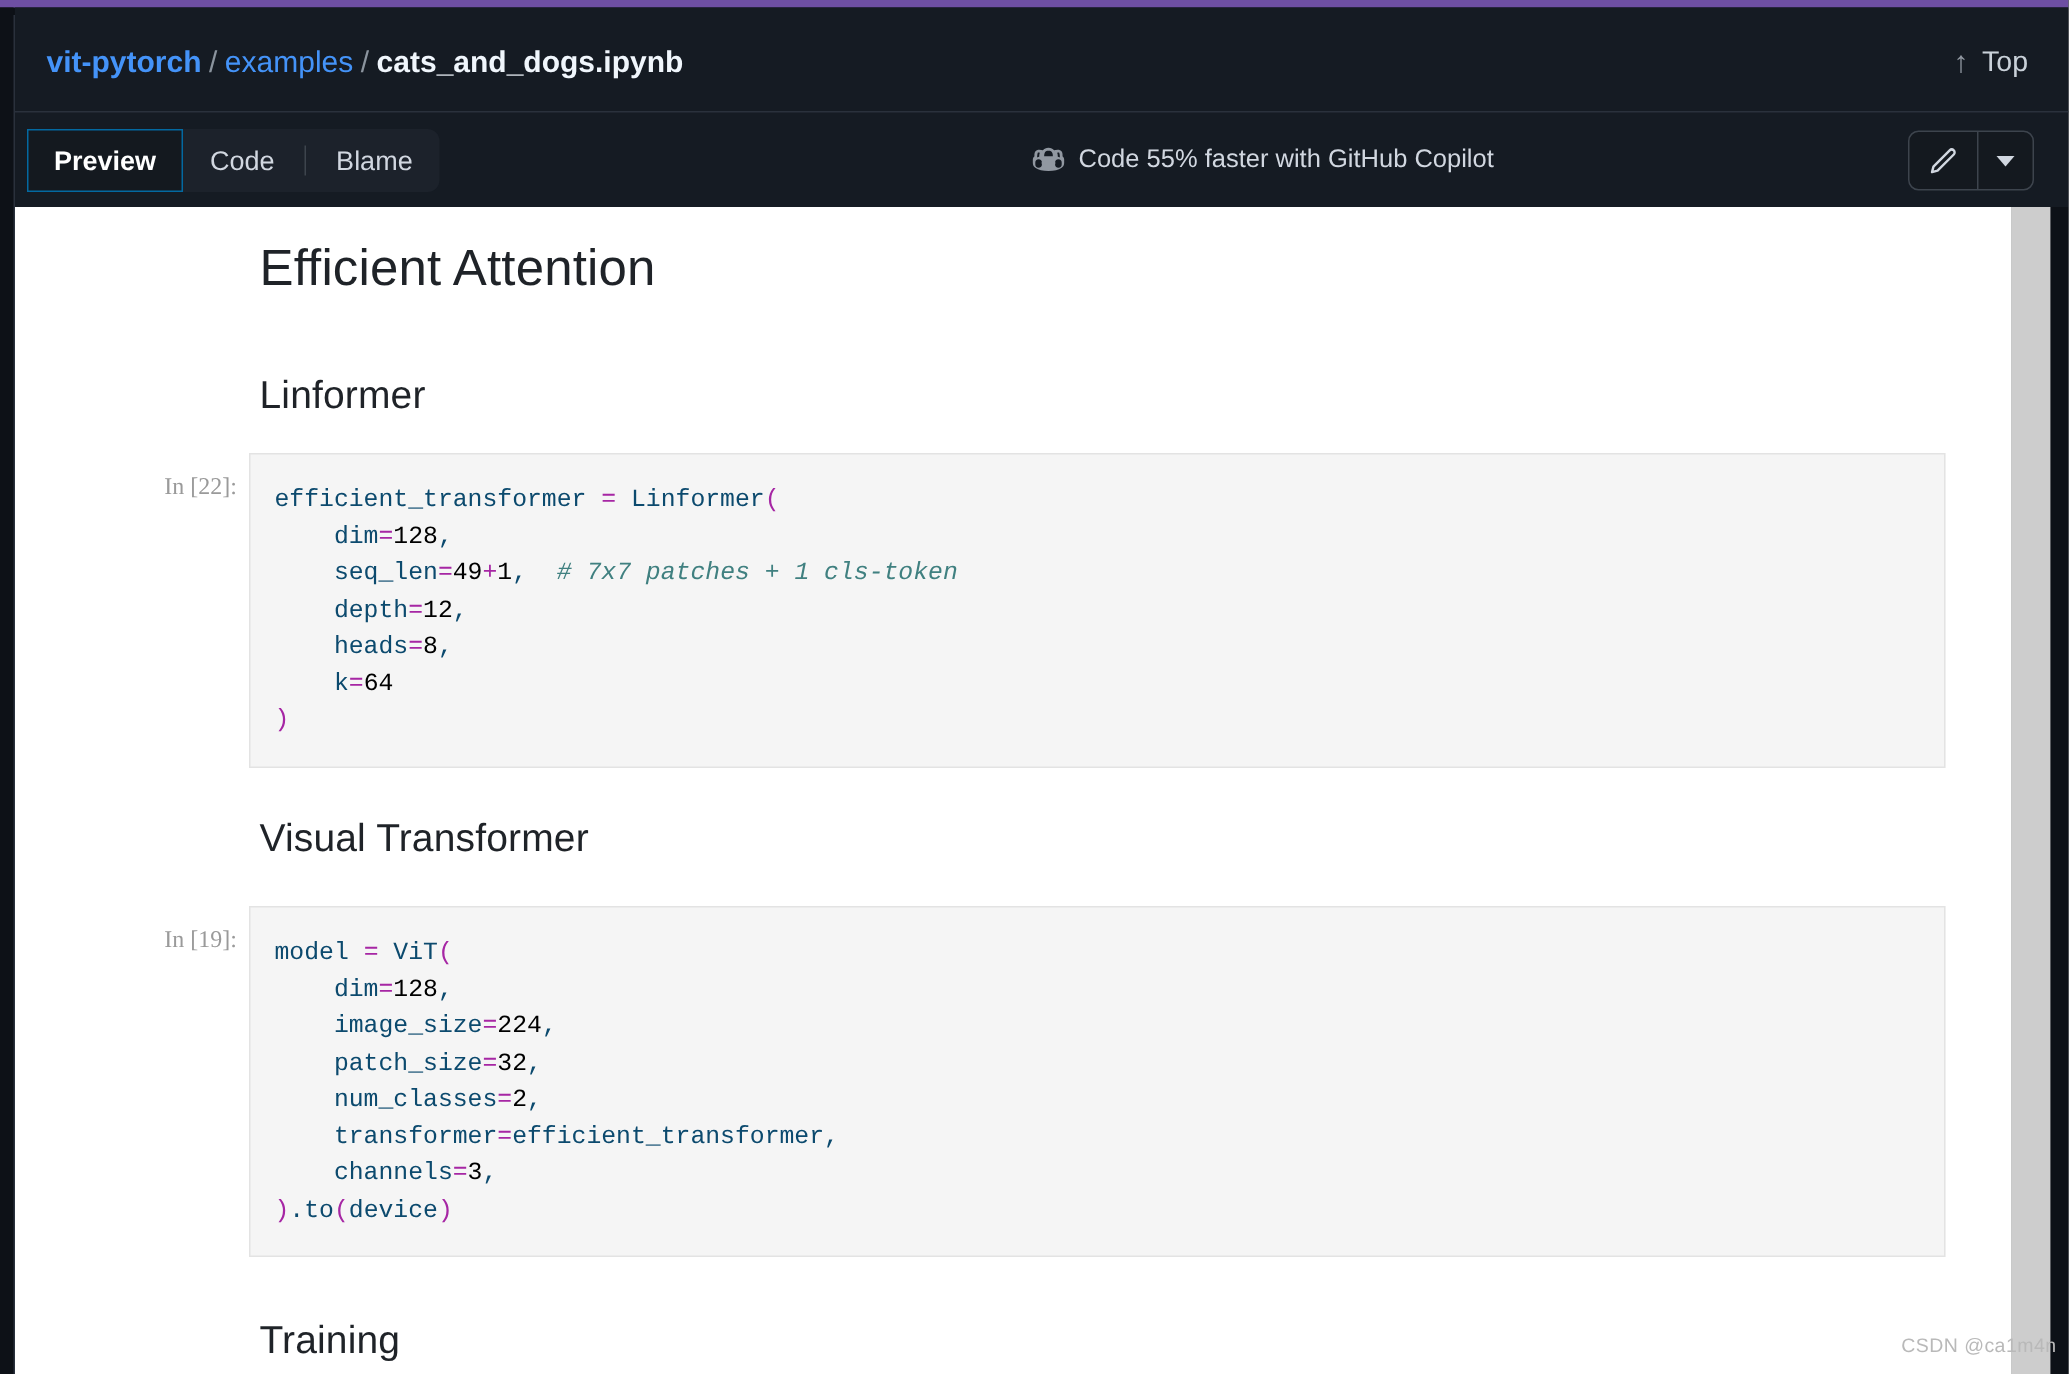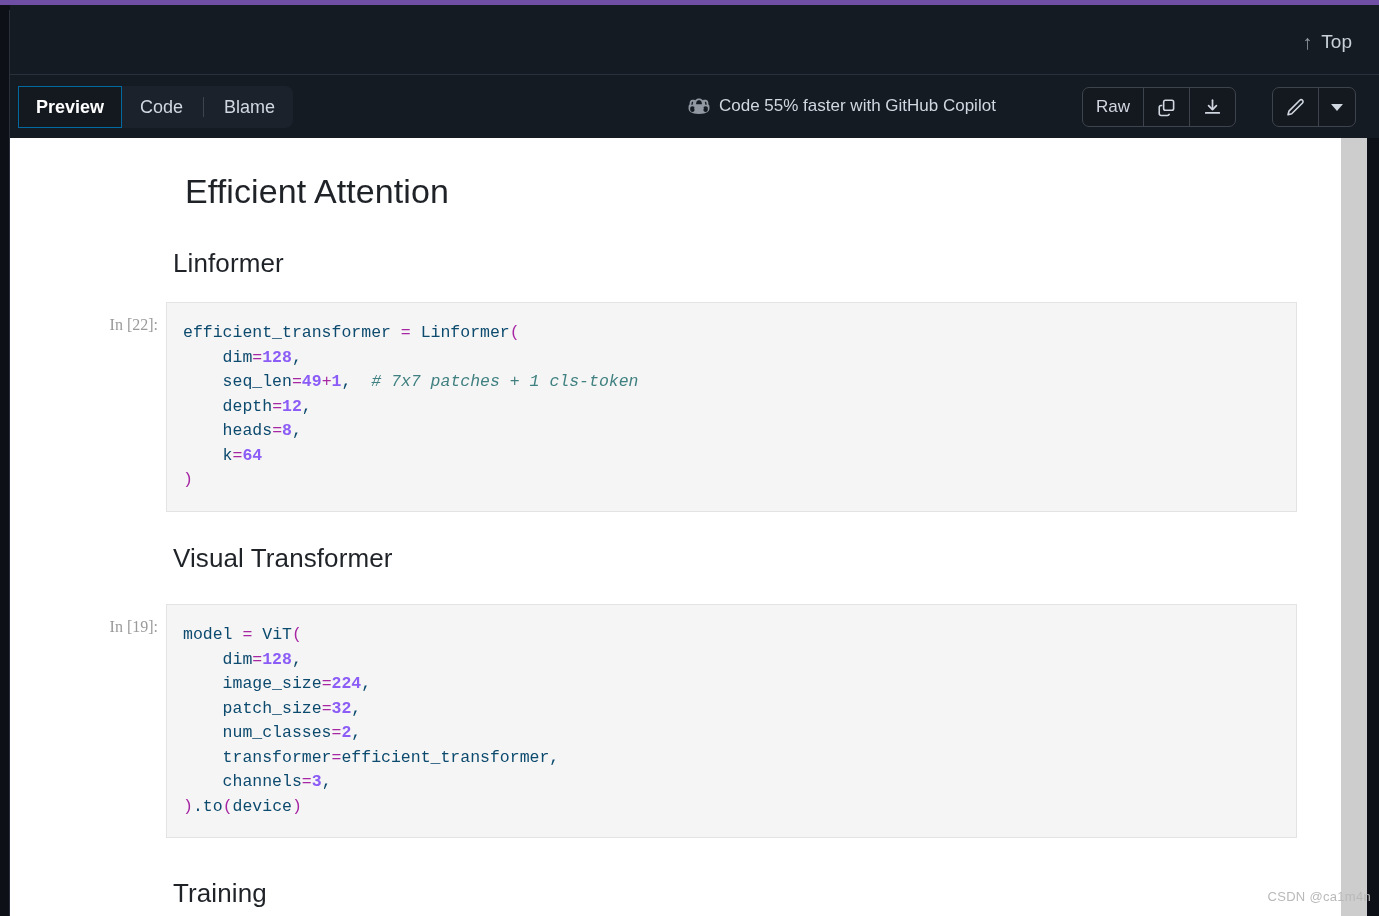--- a/index.html
+++ b/index.html
@@ -228,21 +228,21 @@
     overflow: hidden;
   }
 
   .nb {
     position: absolute;
     top: 0; left: 0;
     width: 1331px;
   }
 
   h1.nb-h1 {
-    margin: 12px;
+    margin: 0;
     position: absolute;
     left: 163px;
     top: 22px;
     font-size: 34px;
     font-weight: normal;
     color: #1f2328;
     letter-spacing: 0.1px;
   }
   h2.nb-h2 {
     margin: 0;
@@ -290,21 +290,21 @@
 
   pre.code {
     margin: 0;
     font-family: "Liberation Mono", monospace;
     font-size: 16.5px;
     line-height: 24.5px;
     color: #000000;
     white-space: pre;
   }
   .tok-op   { color: #a626a4; }
-  .tok-num  { color: #8b5cf6; font-weight: bold; }
+  .tok-num  { color: #000000; }
   .tok-cmt  { color: #408080; font-style: italic; }
   .tok-pl   { color: #0c4a6e; }
 
   
   .scroll-track {
     position: absolute;
     top: 138px;
     left: 1341px;
     width: 26px;
     height: 778px;
@@ -345,20 +345,23 @@
 
 <div id="app">
 
   <div class="progress-bar"></div>
   <div class="left-rail"></div>
   <div class="left-rail-line"></div>
 
   <div class="header">
 
     <div class="breadcrumb-row">
+      <div class="breadcrumb">
+        <span class="bc-repo">vit-pytorch</span><span class="bc-sep">/</span><span class="bc-dir">examples</span><span class="bc-sep">/</span><span class="bc-file">cats_and_dogs.ipynb</span>
+      </div>
 
       <div class="top-link">
         <span class="arrow">↑</span>
         <span>Top</span>
       </div>
     </div>
 
     <div class="toolbar-row">
 
       <div class="tabgroup">
@@ -373,40 +376,20 @@
         <span>
           <svg width="22" height="22" viewBox="0 0 16 16" fill="#9198a1">
             <path d="M7.998 2.5c-1.2 0-2.1.5-2.7 1.3-.5-.2-1.1-.3-1.7-.3-.9 0-1.6.3-2 .9-.4.6-.5 1.4-.4 2.3-.5.4-.8 1-.8 1.7v1.5c0 1 .5 1.9 1.4 2.5 1.3.9 3.4 1.4 6.2 1.4s4.9-.5 6.2-1.4c.9-.6 1.4-1.5 1.4-2.5V8.4c0-.7-.3-1.3-.8-1.7.1-.9 0-1.7-.4-2.3-.4-.6-1.1-.9-2-.9-.6 0-1.2.1-1.7.3-.6-.8-1.5-1.3-2.7-1.3Zm0 1.4c1 0 1.6.5 1.9 1.3.1.3.2.7.2 1.1v.4H5.9v-.4c0-.4.1-.8.2-1.1.3-.8.9-1.3 1.9-1.3ZM2.9 4.9c.3 0 .6 0 .9.1-.2.5-.3 1-.3 1.6v.3c-.4.1-.7.2-1 .4 0-.6 0-1.1.1-1.5.1-.5.2-.8.3-.9Zm10.2 0c.1.1.2.4.3.9.1.4.1.9.1 1.5-.3-.2-.6-.3-1-.4v-.3c0-.6-.1-1.1-.3-1.6.3-.1.6-.1.9-.1ZM3.2 8.1c.5 0 .9.2 1.2.5.3.3.4.7.4 1.2v.8c0 .5-.1.9-.4 1.2-.3.3-.7.5-1.2.5s-.9-.2-1.2-.5c-.3-.3-.4-.7-.4-1.2v-.8c0-.5.1-.9.4-1.2.3-.3.7-.5 1.2-.5Zm9.6 0c.5 0 .9.2 1.2.5.3.3.4.7.4 1.2v.8c0 .5-.1.9-.4 1.2-.3.3-.7.5-1.2.5s-.9-.2-1.2-.5c-.3-.3-.4-.7-.4-1.2v-.8c0-.5.1-.9.4-1.2.3-.3.7-.5 1.2-.5Z"></path>
             <circle cx="5.6" cy="9.9" r="0.95"></circle>
             <circle cx="10.4" cy="9.9" r="0.95"></circle>
           </svg>
         </span>
         <span>Code 55% faster with GitHub Copilot</span>
       </div>
 
-      <div class="btn-group raw-group">
-        <div class="gbtn">Raw</div>
-        <div class="gbtn">
-          <span>
-            <svg width="19" height="19" viewBox="0 0 16 16" fill="none" stroke="#d1d7e0" stroke-width="1.35">
-              <rect x="5.6" y="1.9" width="8.4" height="8.4" rx="1.5"></rect>
-              <path d="M10.3 13.2a1.5 1.5 0 0 1-1.5 1.5H3.4a1.5 1.5 0 0 1-1.5-1.5V7.8a1.5 1.5 0 0 1 1.5-1.5h1.1"></path>
-            </svg>
-          </span>
-        </div>
-        <div class="gbtn">
-          <span>
-            <svg width="19" height="19" viewBox="0 0 16 16" fill="none" stroke="#d1d7e0" stroke-width="1.45" stroke-linecap="round" stroke-linejoin="round">
-              <path d="M8 1.8v7.6"></path>
-              <path d="M4.7 6.4 8 9.7l3.3-3.3"></path>
-              <path d="M2.3 12.6h11.4"></path>
-            </svg>
-          </span>
-        </div>
-      </div>
 
       <div class="btn-group edit-group">
         <div class="gbtn">
           <span>
             <svg width="19" height="19" viewBox="0 0 16 16" fill="none" stroke="#d1d7e0" stroke-width="1.35" stroke-linecap="round" stroke-linejoin="round">
               <path d="M11.6 1.9a1.6 1.6 0 0 1 2.3 2.3L4.8 13.3l-3.1.8.8-3.1Z"></path>
             </svg>
           </span>
         </div>
         <div class="gbtn caret">

